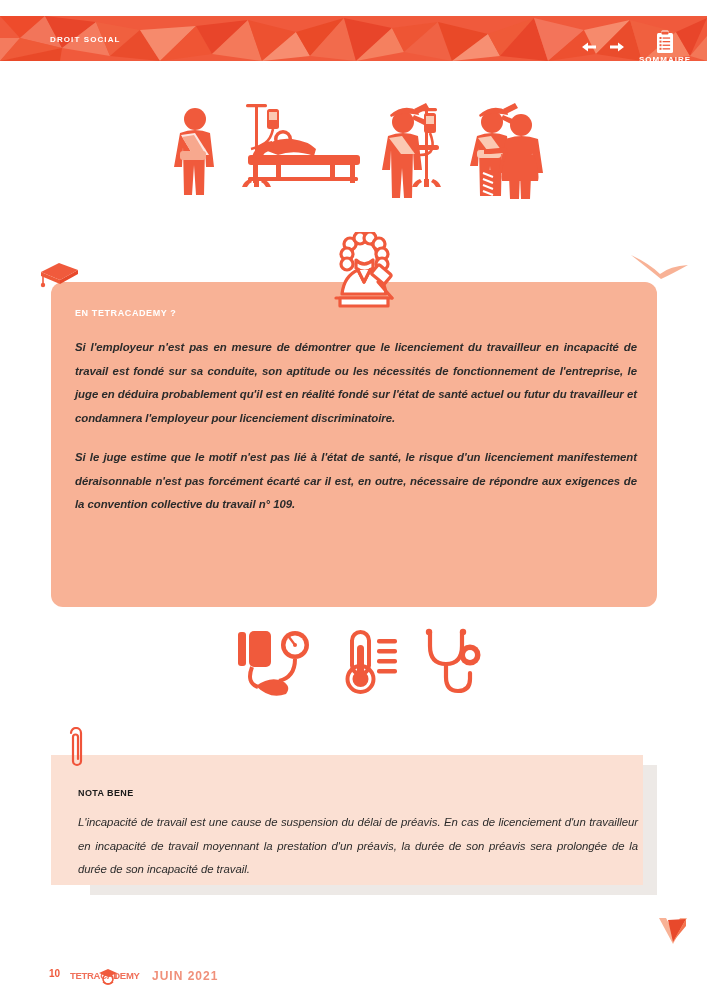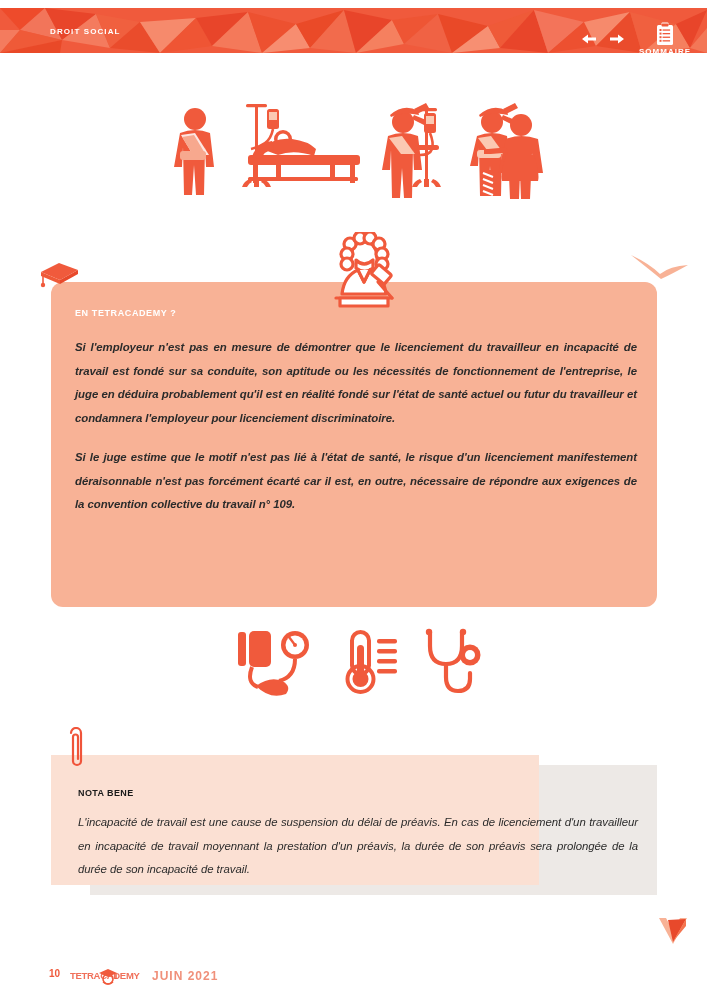--- a/index.html
+++ b/index.html
@@ -11,21 +11,21 @@
     width: 707px;
     height: 1000px;
     position: relative;
     overflow: hidden;
     font-family: "Liberation Sans", sans-serif;
   }
 
   
   .header {
     position: absolute;
-    top: 8px; left: 0;
+    top: 16px; left: 0;
     width: 707px;
     height: 45px;
     background: #ec4899;
     overflow: hidden;
   }
   .header-mosaic {
     position: absolute;
     top: 0; left: 0;
     width: 707px;
     height: 45px;
@@ -174,21 +174,21 @@
     top: 765px;
     width: 567px;
     height: 130px;
     background: #EDE9E6;
     z-index: 1;
   }
   .nota-box {
     position: absolute;
     left: 51px;
     top: 755px;
-    width: 488px;
+    width: 592px;
     height: 130px;
     background: #FBE0D3;
     z-index: 2;
   }
   .nota-title {
     position: absolute;
     left: 27px;
     top: 33px;
     font-size: 9px;
     font-weight: bold;

